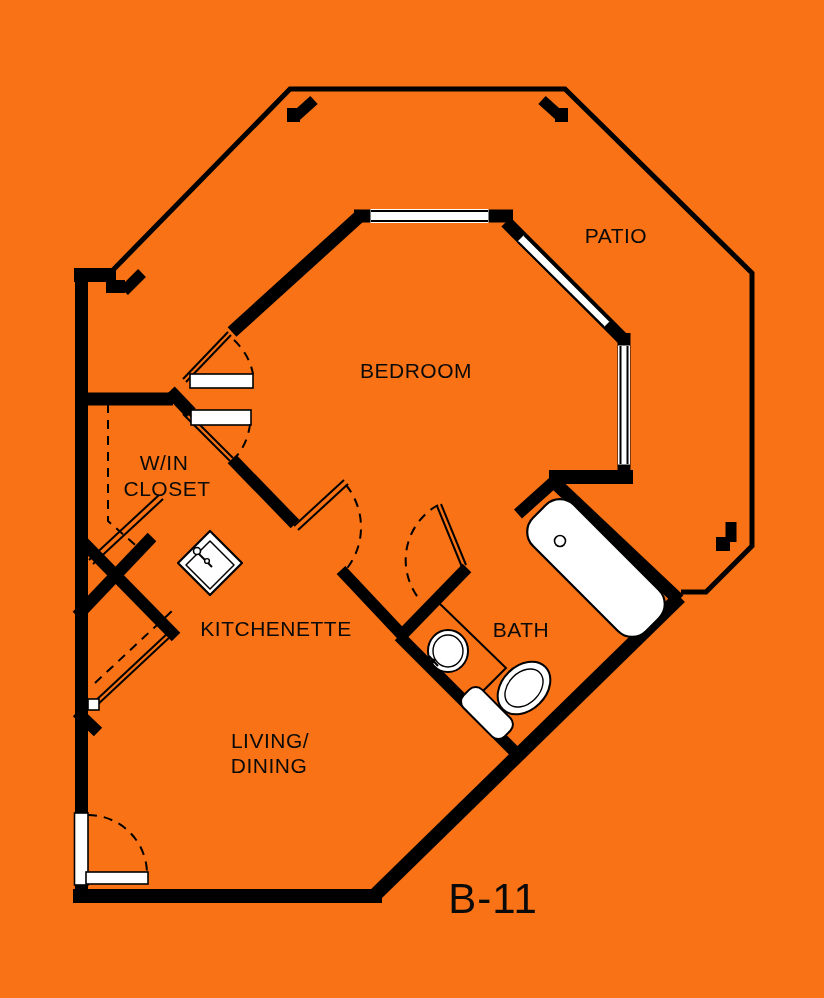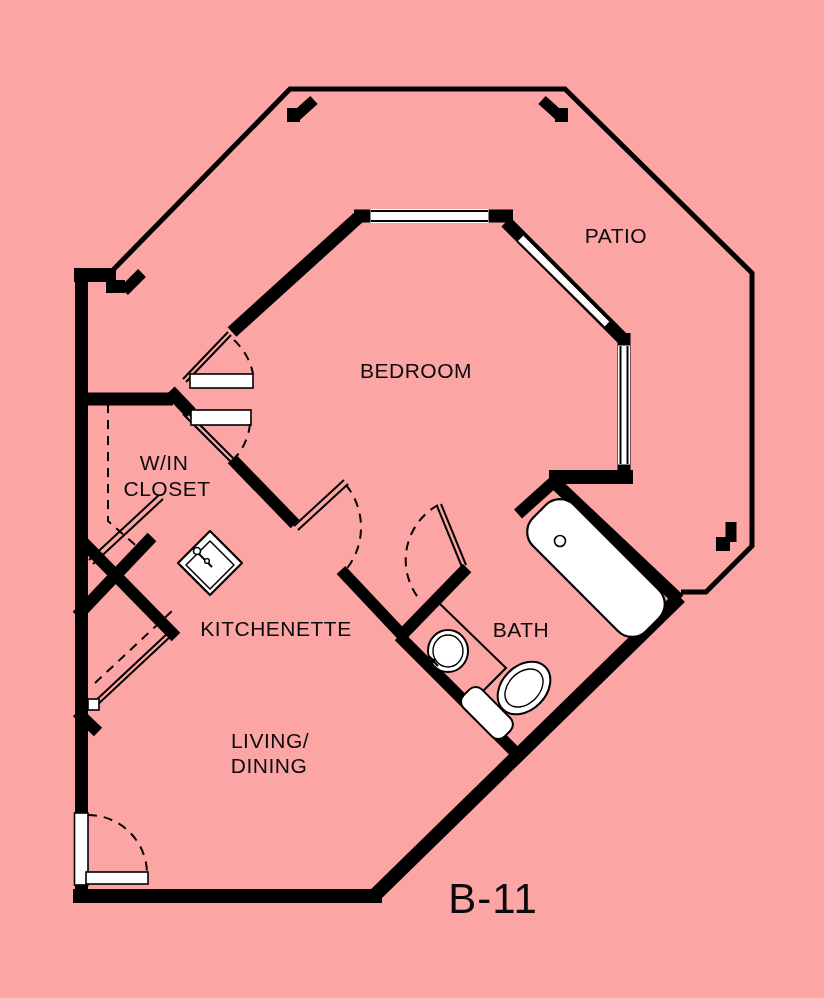--- a/index.html
+++ b/index.html
@@ -4,21 +4,21 @@
 <style>
   html, body {
     margin: 0;
     padding: 0;
     background: #ffffff;
   }
   .stage {
     position: relative;
     width: 824px;
     height: 998px;
-    background: #fca5a5;
+    background: #f97316;
     overflow: hidden;
     font-family: "Liberation Sans", sans-serif;
   }
   svg { display: block; }
   .wall    { stroke: #000000; fill: none; stroke-linecap: butt; }
   .railing { stroke: #000000; fill: none; stroke-width: 5; stroke-linejoin: miter; }
   .thin    { stroke: #000000; fill: none; stroke-width: 2; }
   .thin15  { stroke: #000000; fill: #ffffff; stroke-width: 1.6; }
   .fixture { stroke: #000000; fill: #ffffff; }
   .dashed  { stroke: #000000; fill: none; stroke-width: 2; stroke-dasharray: 9 7; }

